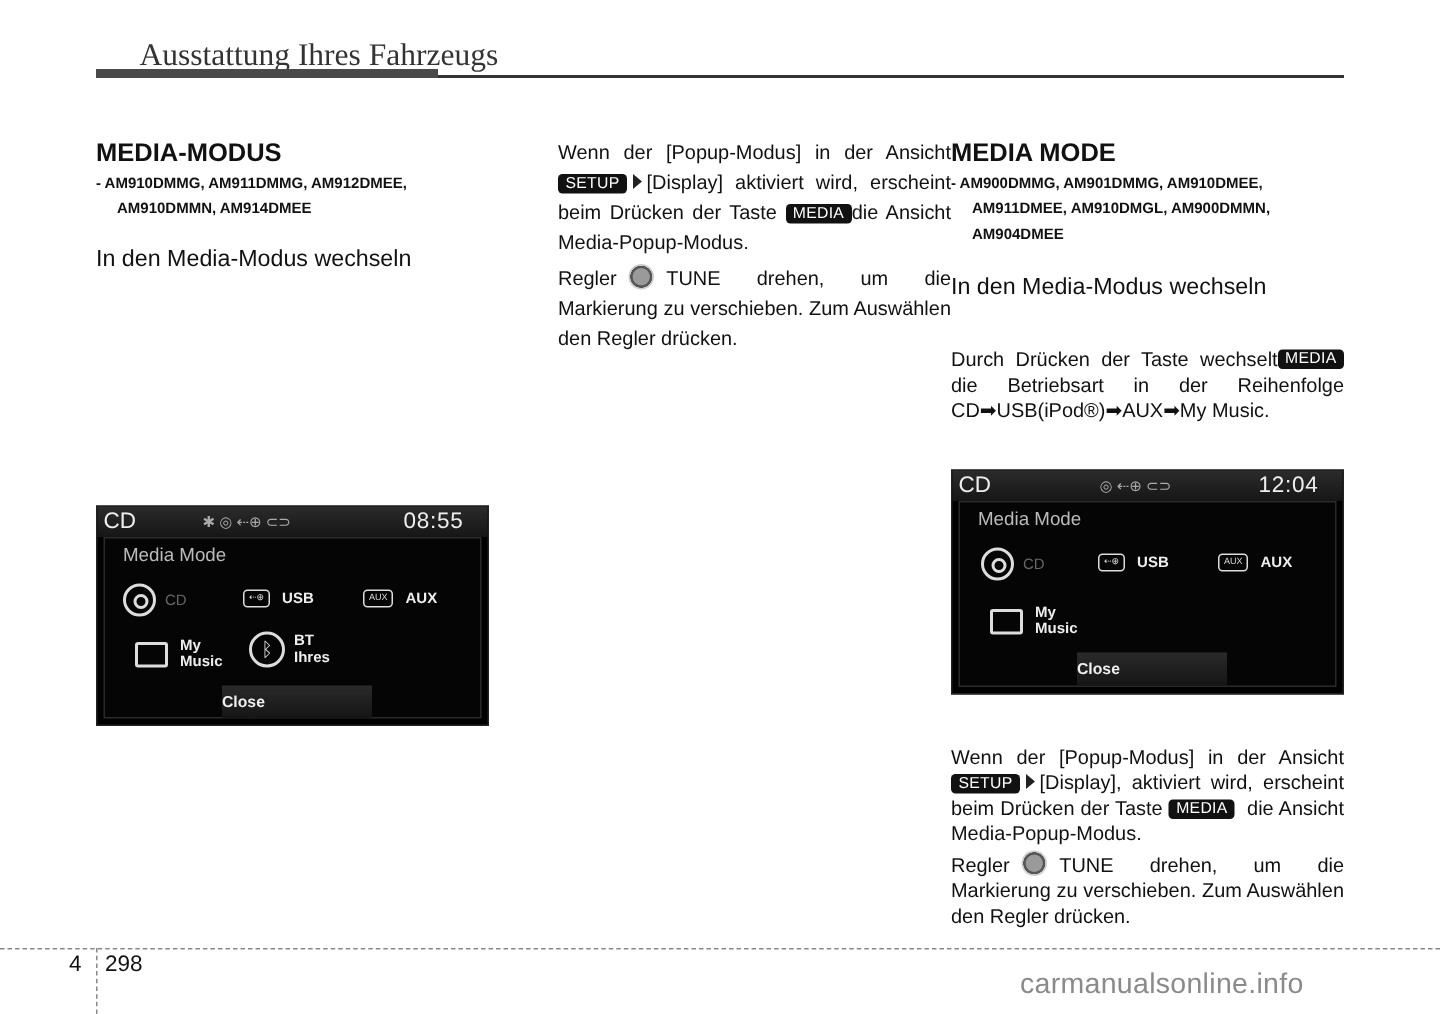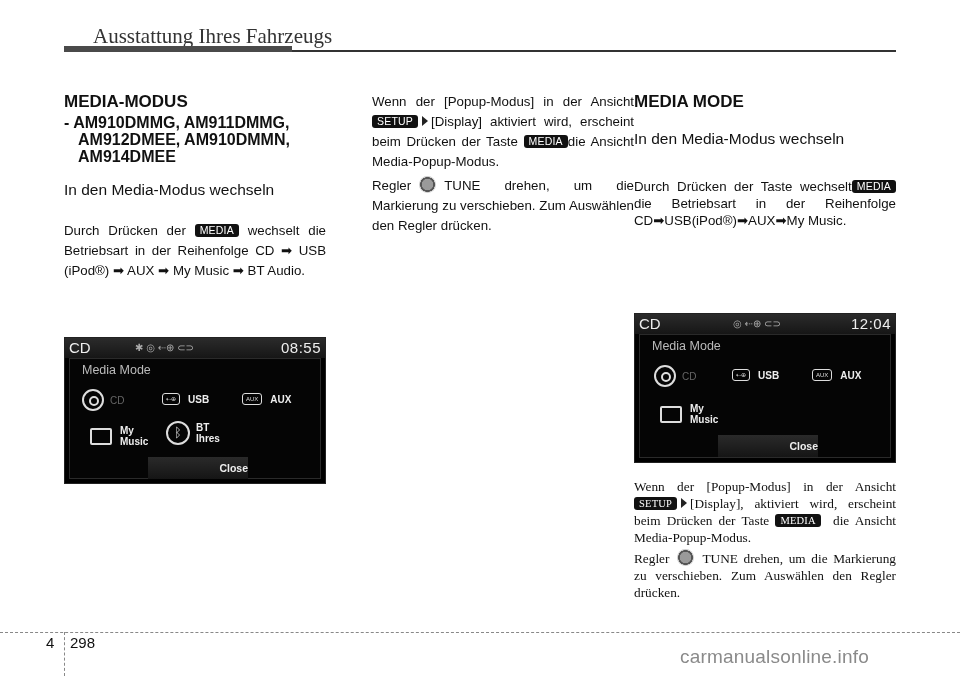--- a/index.html
+++ b/index.html
@@ -9,69 +9,64 @@
   .header-title { position:absolute; left:64px; top:24px; font-family:"Liberation Serif", serif; font-size:21px; color:#333;margin-left:29px; }
   .header-bar-thick { position:absolute; left:64px; top:46px; width:228px; height:6px; background:#4a4a4a; }
   .header-bar-thin { position:absolute; left:292px; top:50px; width:604px; height:2px; background:#333; }
 
   .col { position:absolute; width:262px; }
   .col1 { left:64px; top:92px; }
   .col2 { left:348px; top:92px;margin-left:24px; }
   .col3 { left:634px; top:92px; }
 
   .h1 { font-weight:bold; font-size:17px; line-height:20px; margin-bottom:2px; }
-  .models { font-weight:bold; font-size:16px; line-height:17px; padding-left:14px; text-indent:-14px; }
+  .models { font-weight:bold; font-size:10px; line-height:17px; padding-left:14px; text-indent:-14px; }
   .h2 { font-weight:normal; font-size:15.5px; line-height:22px; margin-top:12px; }
   .p { font-size:13.3px; line-height:20px; text-align:justify; text-align-last:left; }
   .p.tight { line-height:17px; }
 
   .key { display:inline-block; background:#111; color:#fff; font-size:10.5px; line-height:13px; padding:0 5px; border-radius:3px; vertical-align:1px; letter-spacing:0.2px; }
   .tri { display:inline-block; width:0; height:0; border-top:5px solid transparent; border-bottom:5px solid transparent; border-left:6px solid #222; margin:0 3px 0 4px; vertical-align:0; }
   .knob { display:inline-block; width:17px; height:17px; border-radius:50%; background:radial-gradient(circle at 50% 50%, #9a9a9a 0 45%, #555 50% 60%, #ccc 62% 75%, #444 78%); vertical-align:-3px; margin:0 8px 0 8px; }
 
   .screen { position:absolute; background:#000; color:#ddd; border:1px solid #222; }
   .screen .topbar { position:absolute; left:0; right:0; top:0; height:20px; background:linear-gradient(#2b2b2b,#161616); }
   .screen .mode { position:absolute; left:4px; top:1px; font-size:15px; color:#eee; }
-  .screen .clock { position:absolute; right:4px; top:1px; font-size:15px; color:#eee; letter-spacing:0.5px; }
+  .screen .clock { position:absolute; right:16px; top:1px; font-size:15px; color:#eee; letter-spacing:0.5px; }
   .screen .st-icons { position:absolute; top:4px; font-size:10px; color:#aaa; }
   .screen .panel { position:absolute; left:4px; right:4px; top:20px; bottom:4px; border:1px solid #2a2a2a; background:#050505; }
   .screen .ptitle { position:absolute; left:12px; top:4px; font-size:12.5px; color:#bbb; }
   .item { position:absolute; display:flex; align-items:center; }
   .item .lbl { font-size:10px; color:#eee; line-height:11px; font-weight:bold; }
   .item .lbl.dim { color:#666; font-weight:normal; }
   .usb-ic, .aux-ic { display:inline-block; border:1.5px solid #ddd; border-radius:3px; font-size:6px; color:#ddd; padding:1px 3px; margin-right:8px; line-height:8px; }
   .cd-ic { display:inline-block; width:22px; height:22px; border:2px solid #ddd; border-radius:50%; position:relative; margin-right:6px; }
   .cd-ic::after { content:""; position:absolute; left:5px; top:5px; width:6px; height:6px; border:2px solid #ddd; border-radius:50%; }
   .folder-ic { display:inline-block; width:22px; height:17px; border:2px solid #ddd; border-radius:2px; margin-right:8px; position:relative; }
   .bt-ic { display:inline-block; width:24px; height:24px; border:2px solid #ddd; border-radius:50%; text-align:center; line-height:20px; font-size:13px; color:#ddd; margin-right:6px; }
-  .close-btn { position:absolute; background:linear-gradient(#2a2a2a,#151515); color:#eee; font-size:10.5px; text-align:right; font-weight:bold; }
+  .close-btn { position:absolute; background:linear-gradient(#2a2a2a,#151515); color:#eee; font-size:10.5px; text-align:left; font-weight:bold; }
 
   .footer-dash { position:absolute; left:0; top:632px; width:960px; border-top:1px dashed #888; }
   .footer-vdash { position:absolute; left:64px; top:632px; height:44px; border-left:1px dashed #888; }
   .page-chapter { position:absolute; left:46px; top:634px; font-size:15px; }
   .page-num { position:absolute; left:70px; top:634px; font-size:15px; }
   .watermark { position:absolute; left:680px; top:646px; font-size:19px; color:#8a8a8a; letter-spacing:0.2px; }
 </style>
 </head>
 <body>
 
 <div class="header-title">Ausstattung Ihres Fahrzeugs</div>
 <div class="header-bar-thick"></div>
 <div class="header-bar-thin"></div>
 
 <div class="col col1">
   <div class="h1">MEDIA-MODUS</div>
   <div class="models">- AM910DMMG, AM911DMMG, AM912DMEE, AM910DMMN, AM914DMEE</div>
   <div class="h2" style="margin-top:14px">
     <div>In den Media-Modus wechseln</div>
-  </div>
-  <div class="p" style="margin-top:20px">
-    <span>Durch Drücken der</span>
-    <span class="key">MEDIA</span>
-    <span>wechselt die Betriebsart in der Reihenfolge CD ➡ USB (iPod®) ➡ AUX ➡ My Music ➡ BT Audio.</span>
   </div>
 </div>
 
 <div class="screen" style="left:64px; top:337px; width:262px; height:147px;">
   <div class="topbar">
     <span class="mode">CD</span>
     <span class="st-icons" style="left:70px">✱  ◎    ⇠⊕  ⊂⊃</span>
     <span class="clock">08:55</span>
   </div>
   <div class="panel">
@@ -106,20 +101,21 @@
     <span class="key">SETUP</span><span class="tri"></span><span>[Display] aktiviert wird, erscheint beim Drücken der Taste</span>
     <span class="key">MEDIA</span><span>die Ansicht Media-Popup-Modus.</span>
   </div>
   <div class="p" style="margin-top:4px">
     <span>Regler</span><span class="knob"></span><span>TUNE drehen, um die Markierung zu verschieben. Zum Auswählen den Regler drücken.</span>
   </div>
 </div>
 
 <div class="col col3">
   <div class="h1">MEDIA MODE</div>
+  <div class="models">- AM900DMMG, AM901DMMG, AM910DMEE, AM911DMEE, AM910DMGL, AM900DMMN, AM904DMEE</div>
   <div class="h2" style="margin-top:16px">In den Media-Modus wechseln</div>
   <div class="p tight" style="margin-top:28px">
     <span>Durch Drücken der Taste</span>
     <span class="key" style="float:right; margin-top:2px">MEDIA</span>
     <span>wechselt die Betriebsart in der Reihenfolge CD➡USB(iPod®)➡AUX➡My Music.</span>
   </div>
 </div>
 
 <div class="screen" style="left:634px; top:313px; width:262px; height:150px;">
   <div class="topbar">
@@ -142,21 +138,21 @@
       <span class="lbl">AUX</span>
     </div>
     <div class="item" style="left:20px; top:68px">
       <span class="folder-ic"></span>
       <span class="lbl"><span>My</span><br><span>Music</span></span>
     </div>
     <div class="close-btn" style="left:78px; top:100px; width:100px; height:22px; line-height:22px;">Close</div>
   </div>
 </div>
 
-<div class="col" style="left:634px; top:478px;font-family:Liberation Serif, serif;">
+<div class="col" style="left:634px; top:496px;">
   <div class="p tight">
     <span>Wenn der [Popup-Modus] in der Ansicht</span>
     <span class="key">SETUP</span><span class="tri"></span><span>[Display], aktiviert wird, erscheint beim Drücken der Taste</span>
     <span class="key">MEDIA</span>&nbsp;&nbsp;<span>die Ansicht Media-Popup-Modus.</span>
   </div>
   <div class="p tight" style="margin-top:3px">
     <span>Regler</span><span class="knob"></span><span>TUNE drehen, um die Markierung zu verschieben. Zum Auswählen den Regler drücken.</span>
   </div>
 </div>
 

